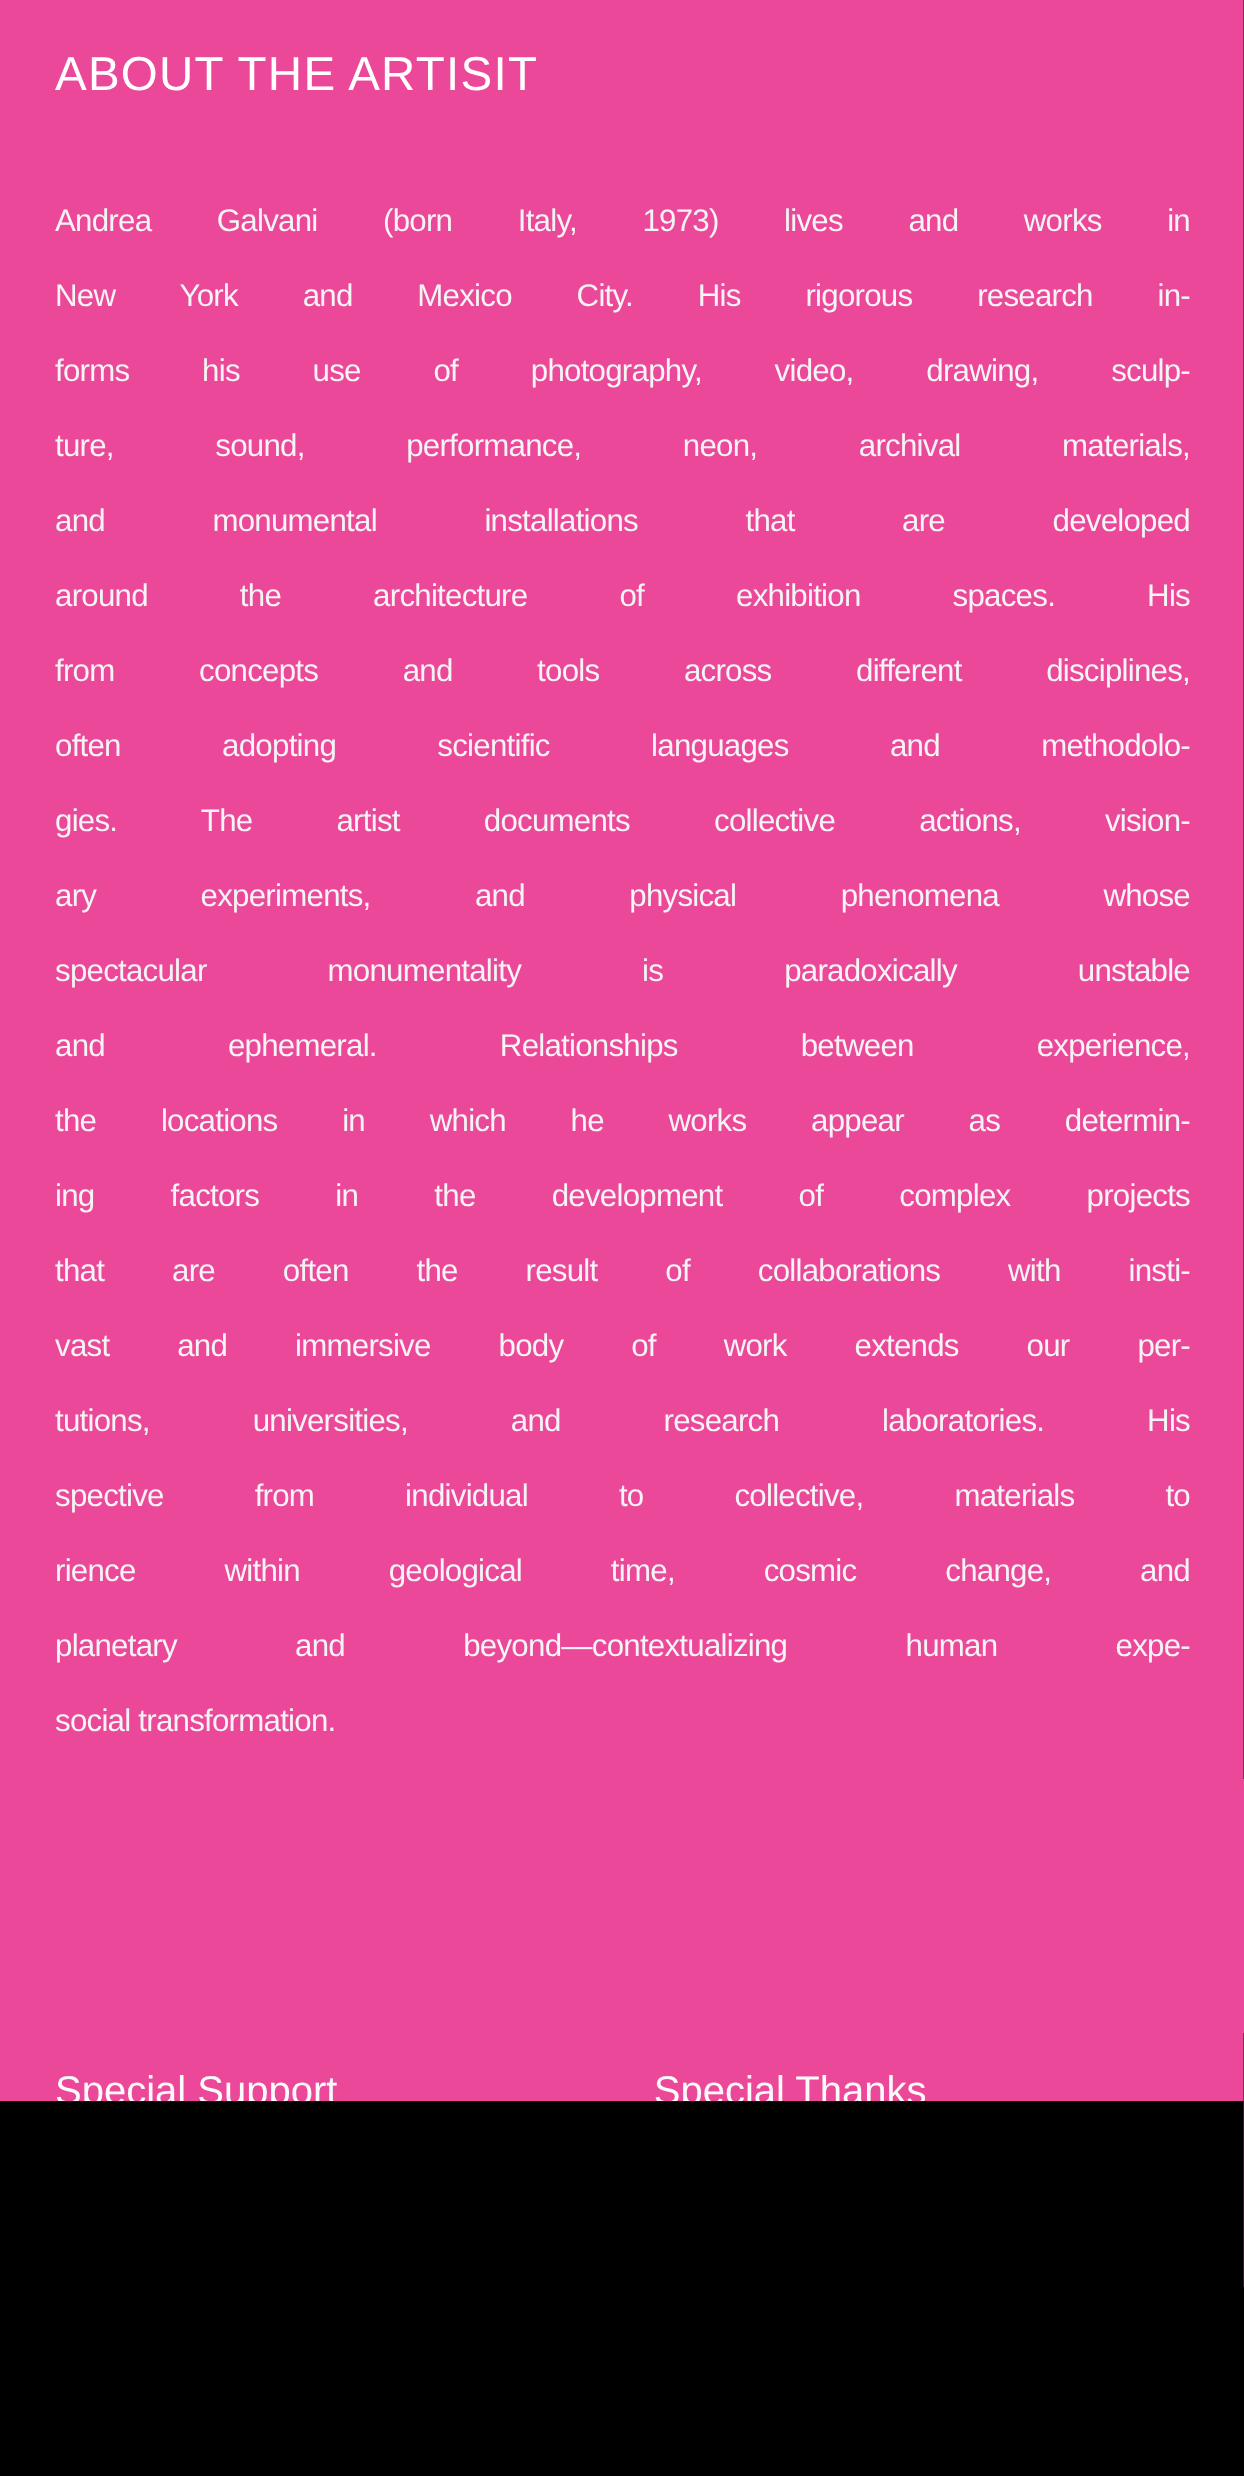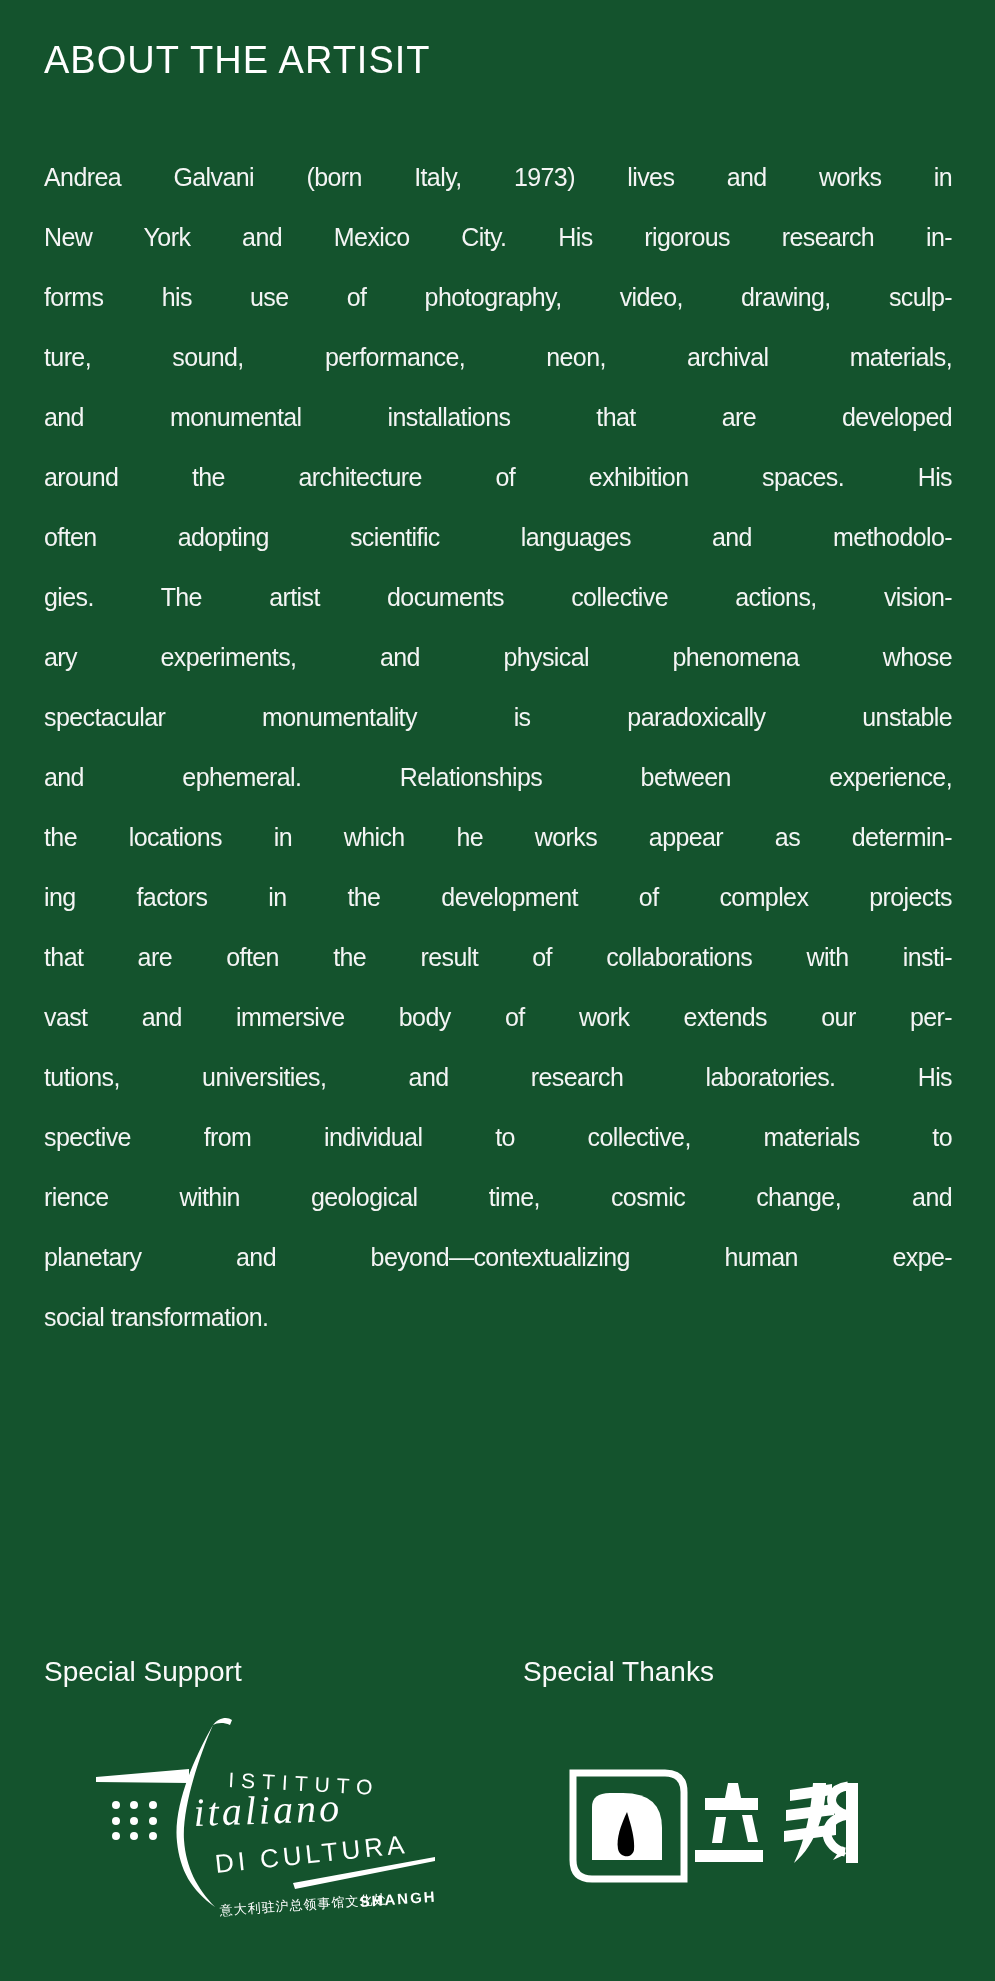--- a/index.html
+++ b/index.html
@@ -1,25 +1,25 @@
 <!DOCTYPE html>
 <html><head>
 <meta charset="utf-8">
 <style>
   html,body{margin:0;padding:0;background:#000;}
-  .page{position:relative;width:995px;height:1981px;background:#14532d;overflow:hidden;
+  .page{position:relative;width:995px;height:1681px;background:#ec4899;overflow:hidden;
         font-family:"Liberation Sans","DejaVu Sans",sans-serif;color:#f4f4f4;}
   .title{position:absolute;left:44px;top:38px;font-size:38px;line-height:44px;
          font-weight:500;letter-spacing:1px;color:#fff;margin:0;}
   .bio{position:absolute;left:44px;top:147px;width:908px;font-size:25px;
        letter-spacing:-0.6px;font-weight:400;color:#f4f4f4;}
   .bio .line{height:60px;line-height:60px;text-align:justify;text-align-last:justify;
              white-space:normal;}
   .bio .line.last{text-align-last:left;}
-  .credit-label{position:absolute;top:1650px;font-size:28px;line-height:44px;
+  .credit-label{position:absolute;top:1650px;font-size:32px;line-height:44px;
                 font-weight:400;color:#fafafa;}
   .credit-support{left:44px;}
   .credit-thanks{left:523px;}
   .iic-logo{position:absolute;left:85px;top:1712px;width:350px;height:240px;}
   .nippon-logo{position:absolute;left:565px;top:1762px;width:310px;height:130px;}
   .sr{position:absolute;width:1px;height:1px;overflow:hidden;clip-path:inset(50%);
       white-space:nowrap;}
   svg text{fill:#fff;}
 </style>
 </head>
@@ -29,20 +29,21 @@
 
   <h1 class="title">ABOUT THE ARTISIT</h1>
 
   <div class="bio">
     <div class="line">Andrea Galvani (born Italy, 1973) lives and works in</div>
     <div class="line">New York and Mexico City. His rigorous research in-</div>
     <div class="line">forms his use of photography, video, drawing, sculp-</div>
     <div class="line">ture, sound, performance, neon, archival materials,</div>
     <div class="line">and monumental installations that are developed</div>
     <div class="line">around the architecture of exhibition spaces. His</div>
+    <div class="line">from concepts and tools across different disciplines,</div>
     <div class="line">often adopting scientific languages and methodolo-</div>
     <div class="line">gies. The artist documents collective actions, vision-</div>
     <div class="line">ary experiments, and physical phenomena whose</div>
     <div class="line">spectacular monumentality is paradoxically unstable</div>
     <div class="line">and ephemeral. Relationships between experience,</div>
     <div class="line">the locations in which he works appear as determin-</div>
     <div class="line">ing factors in the development of complex projects</div>
     <div class="line">that are often the result of collaborations with insti-</div>
     <div class="line">vast and immersive body of work extends our per-</div>
     <div class="line">tutions, universities, and research laboratories. His</div>

